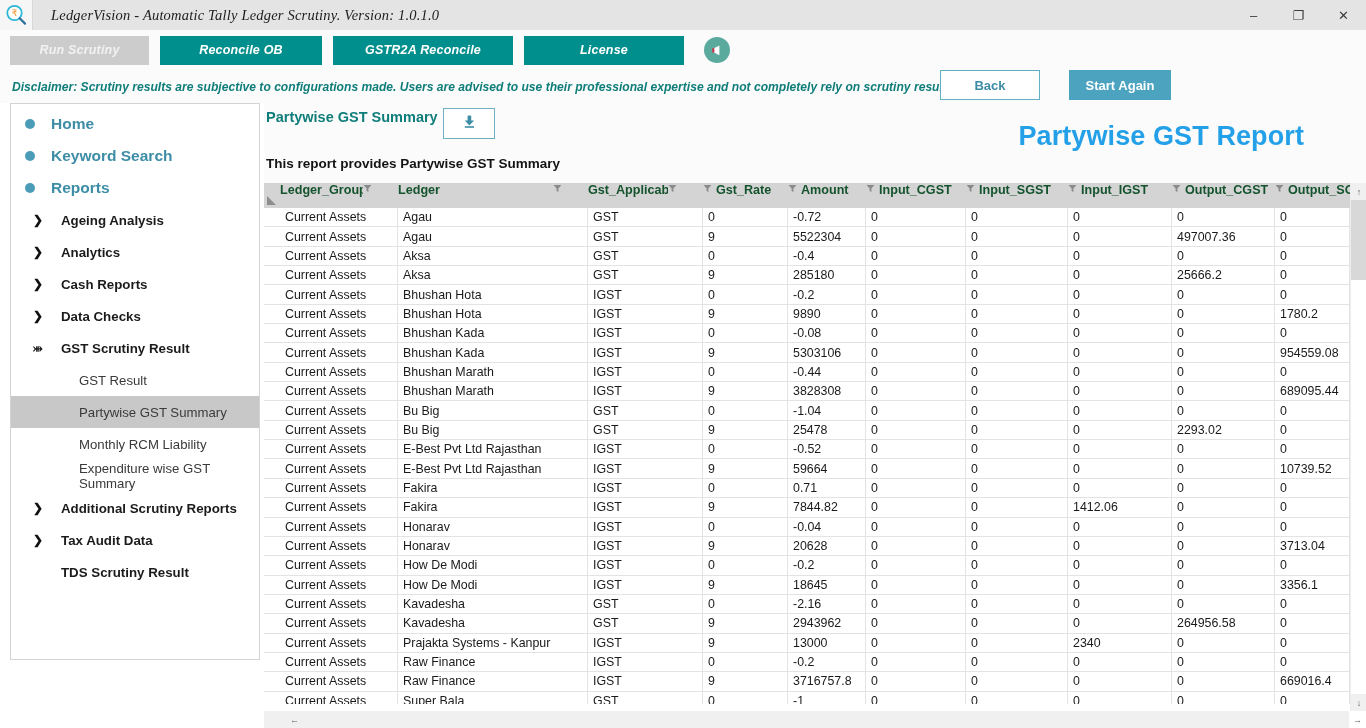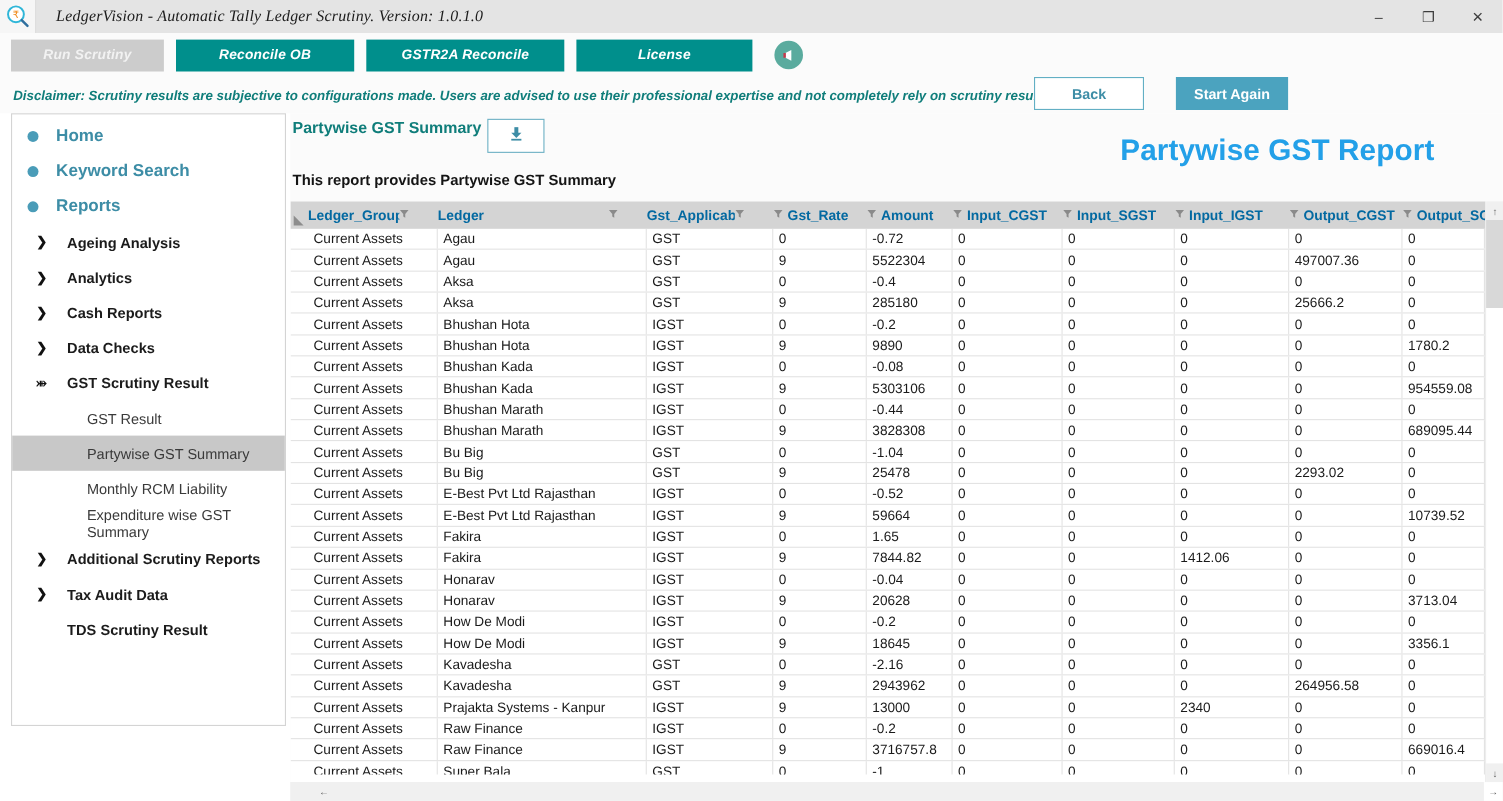--- a/index.html
+++ b/index.html
@@ -157,22 +157,22 @@
   .corner-cell {
     width: 16px; height: 25px; position: relative; flex: 0 0 auto;
   }
   .corner-tri {
     position: absolute; left: 3px; bottom: 3px;
     width: 0; height: 0;
     border-left: 9px solid #8d8d8d;
     border-top: 9px solid transparent;
   }
   .hcell {
-    height: 25px; display: flex; align-items: center;
-    font-size: 12.6px; font-weight: bold; color: #0369a1;
+    height: 25px; display: flex; align-items: flex-start;
+    font-size: 12.6px; font-weight: bold; color: #14532d;
     font-family: "Liberation Sans", sans-serif;
     flex: 0 0 auto; position: relative; white-space: nowrap;
   }
   .hcell .htxt { overflow: hidden; }
   .hcell .funnel {
     color: #858585; font-size: 11px; margin-left: 7px; flex: 0 0 auto;
   }
   .hcell.lead .funnel { margin-left: auto; margin-right: 26px; }
   .hcell.pre { padding-left: 0; }
   .hcell.pre .funnel { margin-left: 0; margin-right: 4px; order: -1; }
@@ -589,21 +589,21 @@
           <div class="cell" style="width: 104px;">0</div>
           <div class="cell" style="width: 103px;">0</div>
           <div class="cell" style="width: 75px;">10739.52</div>
         </div>
         <div class="row">
           <div class="cell c0" style="width: 16px;"></div>
           <div class="cell" style="width: 118px;">Current Assets</div>
           <div class="cell" style="width: 190px;">Fakira</div>
           <div class="cell" style="width: 115px;">IGST</div>
           <div class="cell" style="width: 85px;">0</div>
-          <div class="cell" style="width: 78px;">1.65</div>
+          <div class="cell" style="width: 78px;">0.71</div>
           <div class="cell" style="width: 100px;">0</div>
           <div class="cell" style="width: 102px;">0</div>
           <div class="cell" style="width: 104px;">0</div>
           <div class="cell" style="width: 103px;">0</div>
           <div class="cell" style="width: 75px;">0</div>
         </div>
         <div class="row">
           <div class="cell c0" style="width: 16px;"></div>
           <div class="cell" style="width: 118px;">Current Assets</div>
           <div class="cell" style="width: 190px;">Fakira</div>

